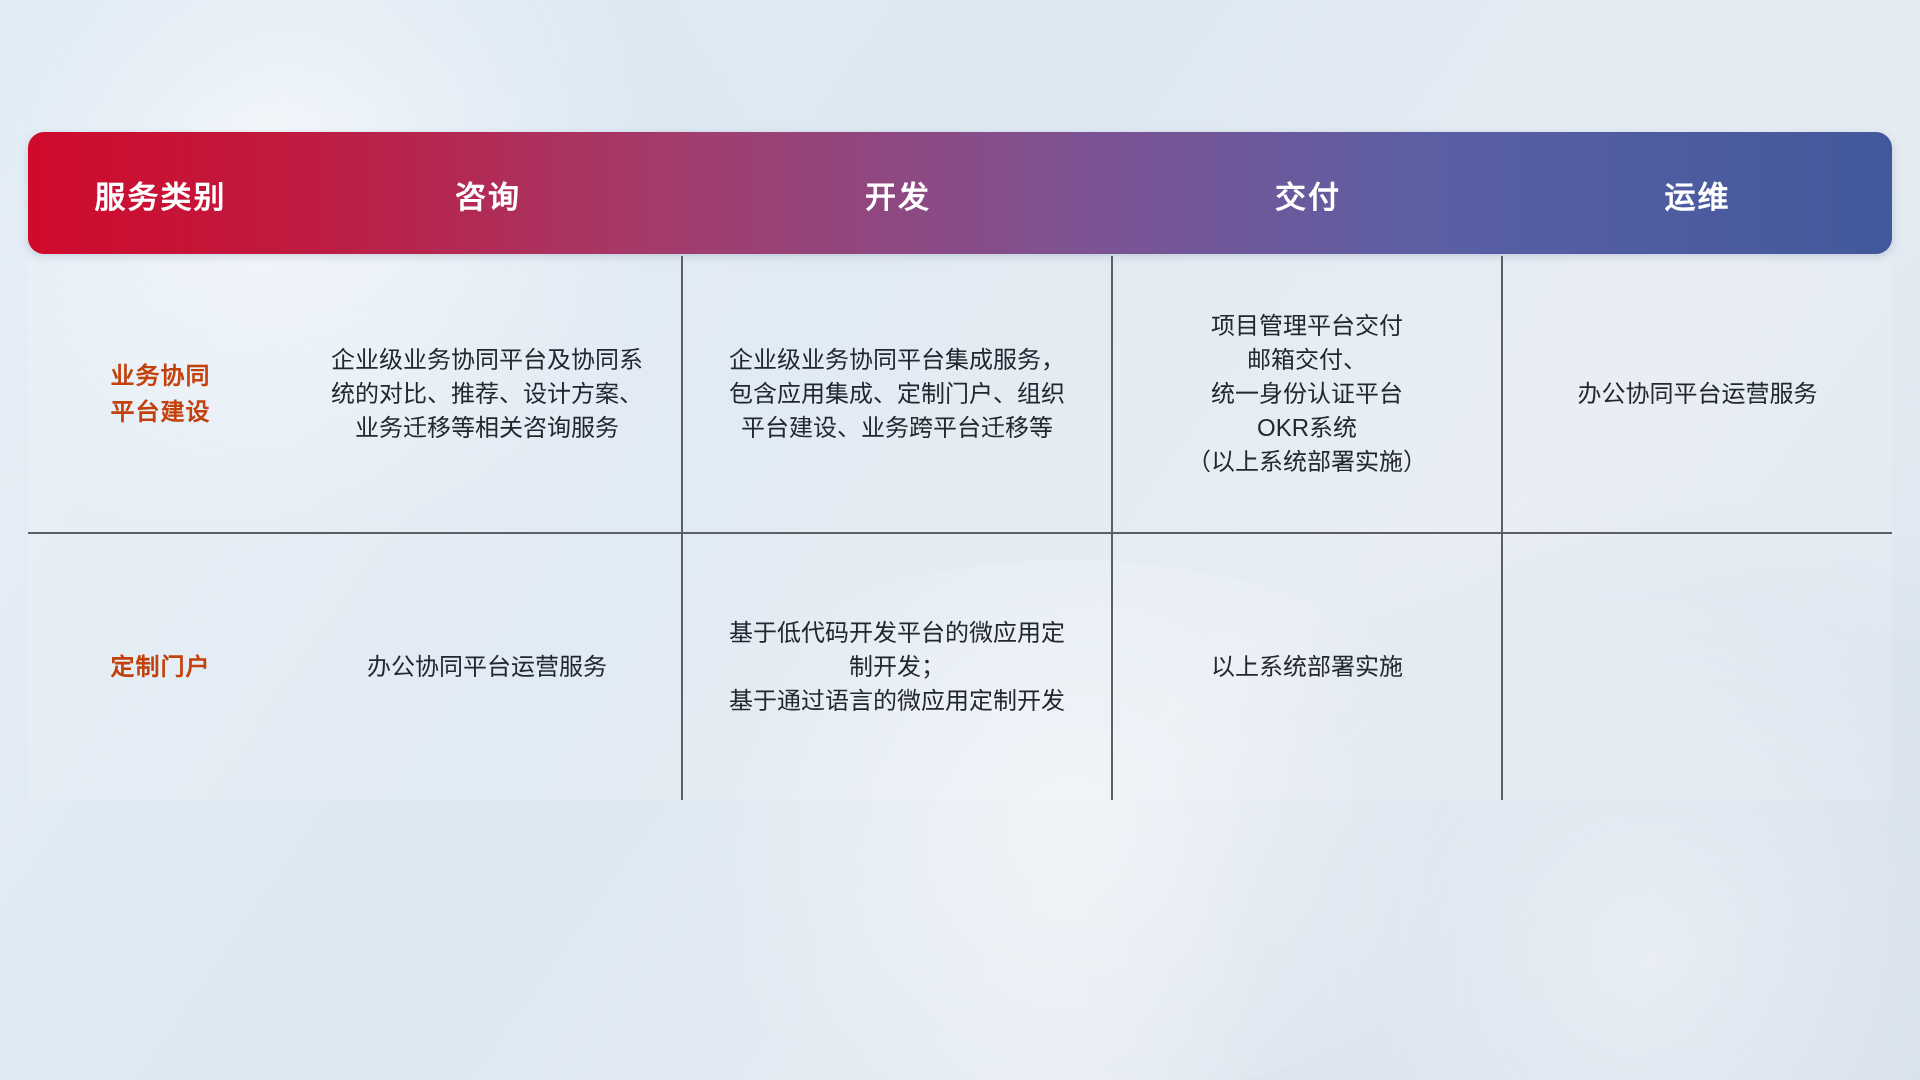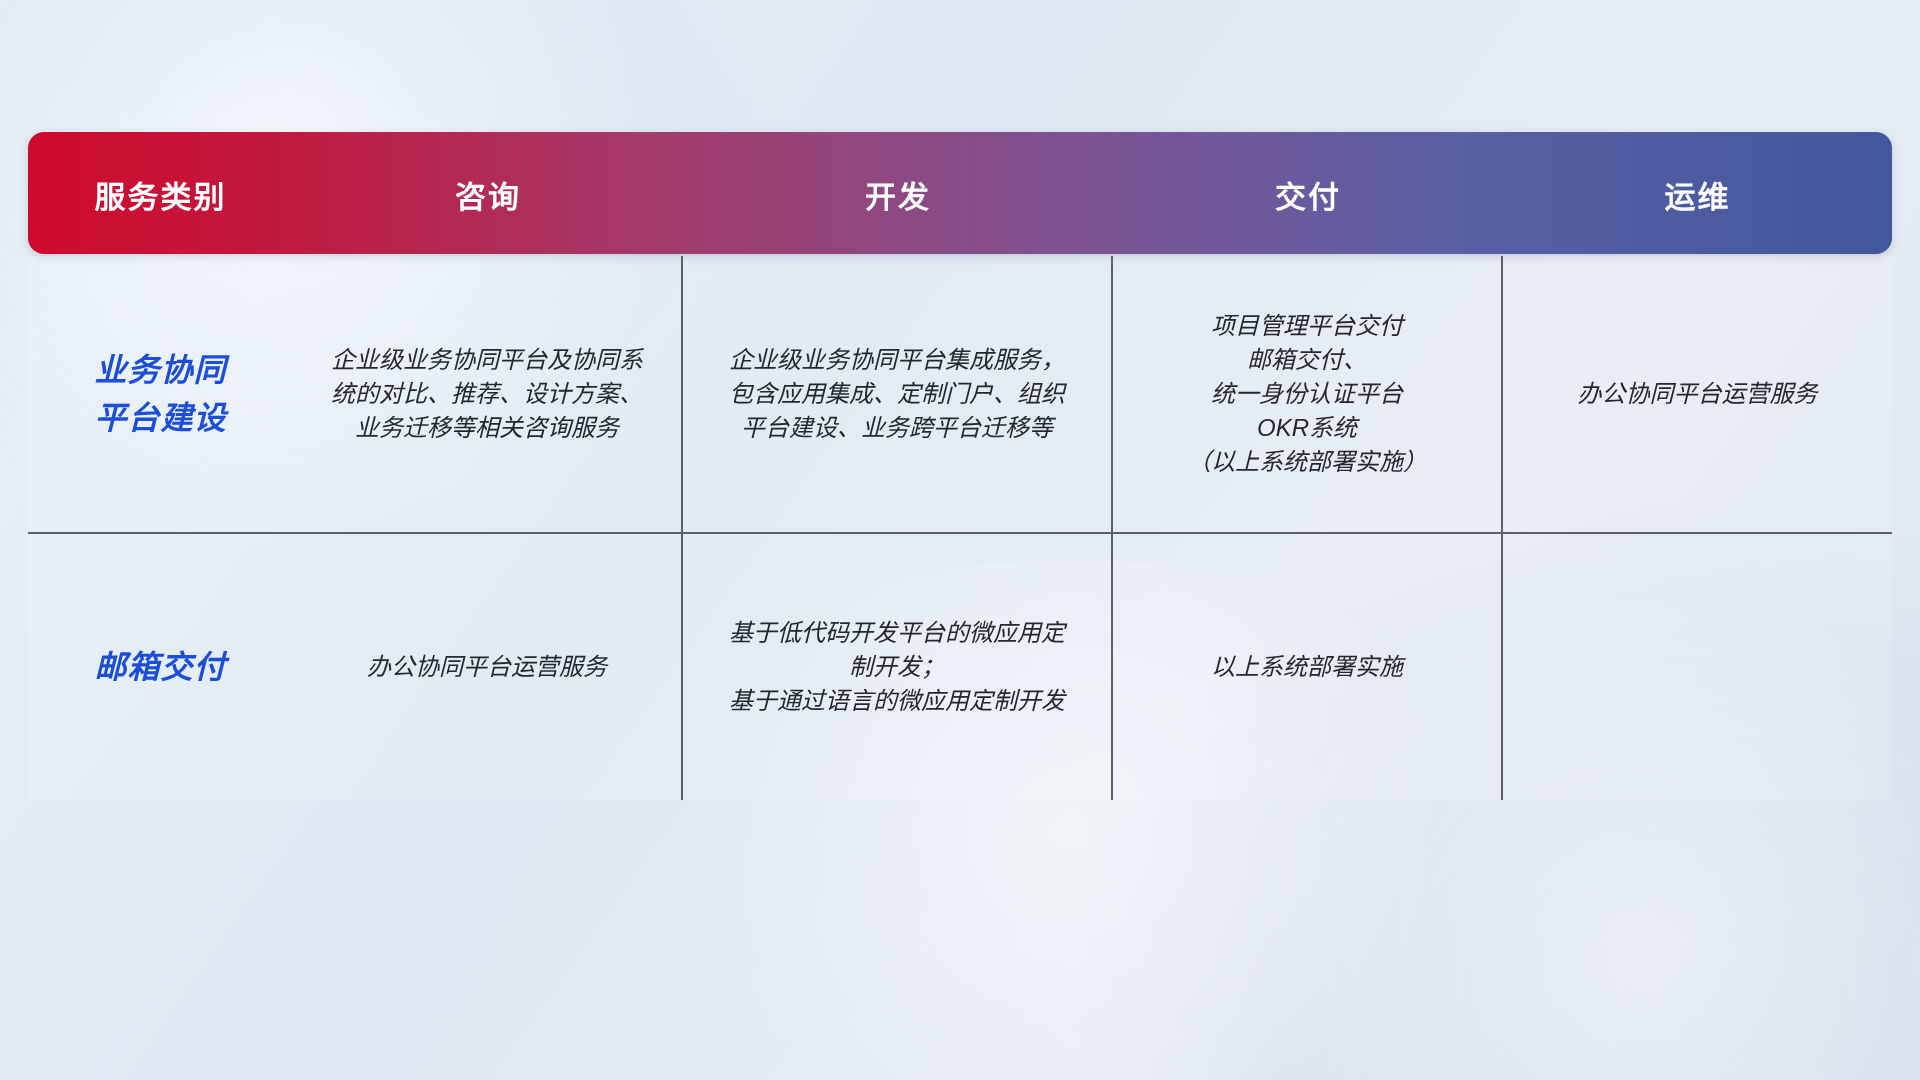--- a/index.html
+++ b/index.html
@@ -99,34 +99,34 @@
   }
   tbody tr td:last-child {
     border-right: none;
   }
   tbody tr:last-child td {
     border-bottom: none;
   }
   
   tbody td.cat {
     border-right: none;
-    color: #1d4ed8;
+    color: #c2410c;
     font-weight: bold;
-    font-size: 32px;
+    font-size: 24px;
     line-height: 1.5;
     letter-spacing: 1px;
   }
 
   tbody td.blank {
     color: transparent;
   }
 
-  .row-a td { height: 240px; font-style: italic; }
+  .row-a td { height: 240px; }
   .row-b td { height: 205px; }
-  .row-c td { height: 230px; font-style: italic; }
+  .row-c td { height: 230px; }
 
   .cell-text {
     display: block;
     white-space: pre-line;
   }
 </style>
 </head>
 <body>
 
 <div class="page">
@@ -180,21 +180,21 @@
 （以上系统部署实施）</span>
           </td>
           <td>
             <span class="cell-text">办公协同平台运营服务</span>
           </td>
         </tr>
 
 
         <tr class="row-c">
           <td class="cat">
-            <span class="cell-text">邮箱交付</span>
+            <span class="cell-text">定制门户</span>
           </td>
           <td>
             <span class="cell-text">办公协同平台运营服务</span>
           </td>
           <td>
             <span class="cell-text">基于低代码开发平台的微应用定
 制开发；
 基于通过语言的微应用定制开发</span>
           </td>
           <td>

